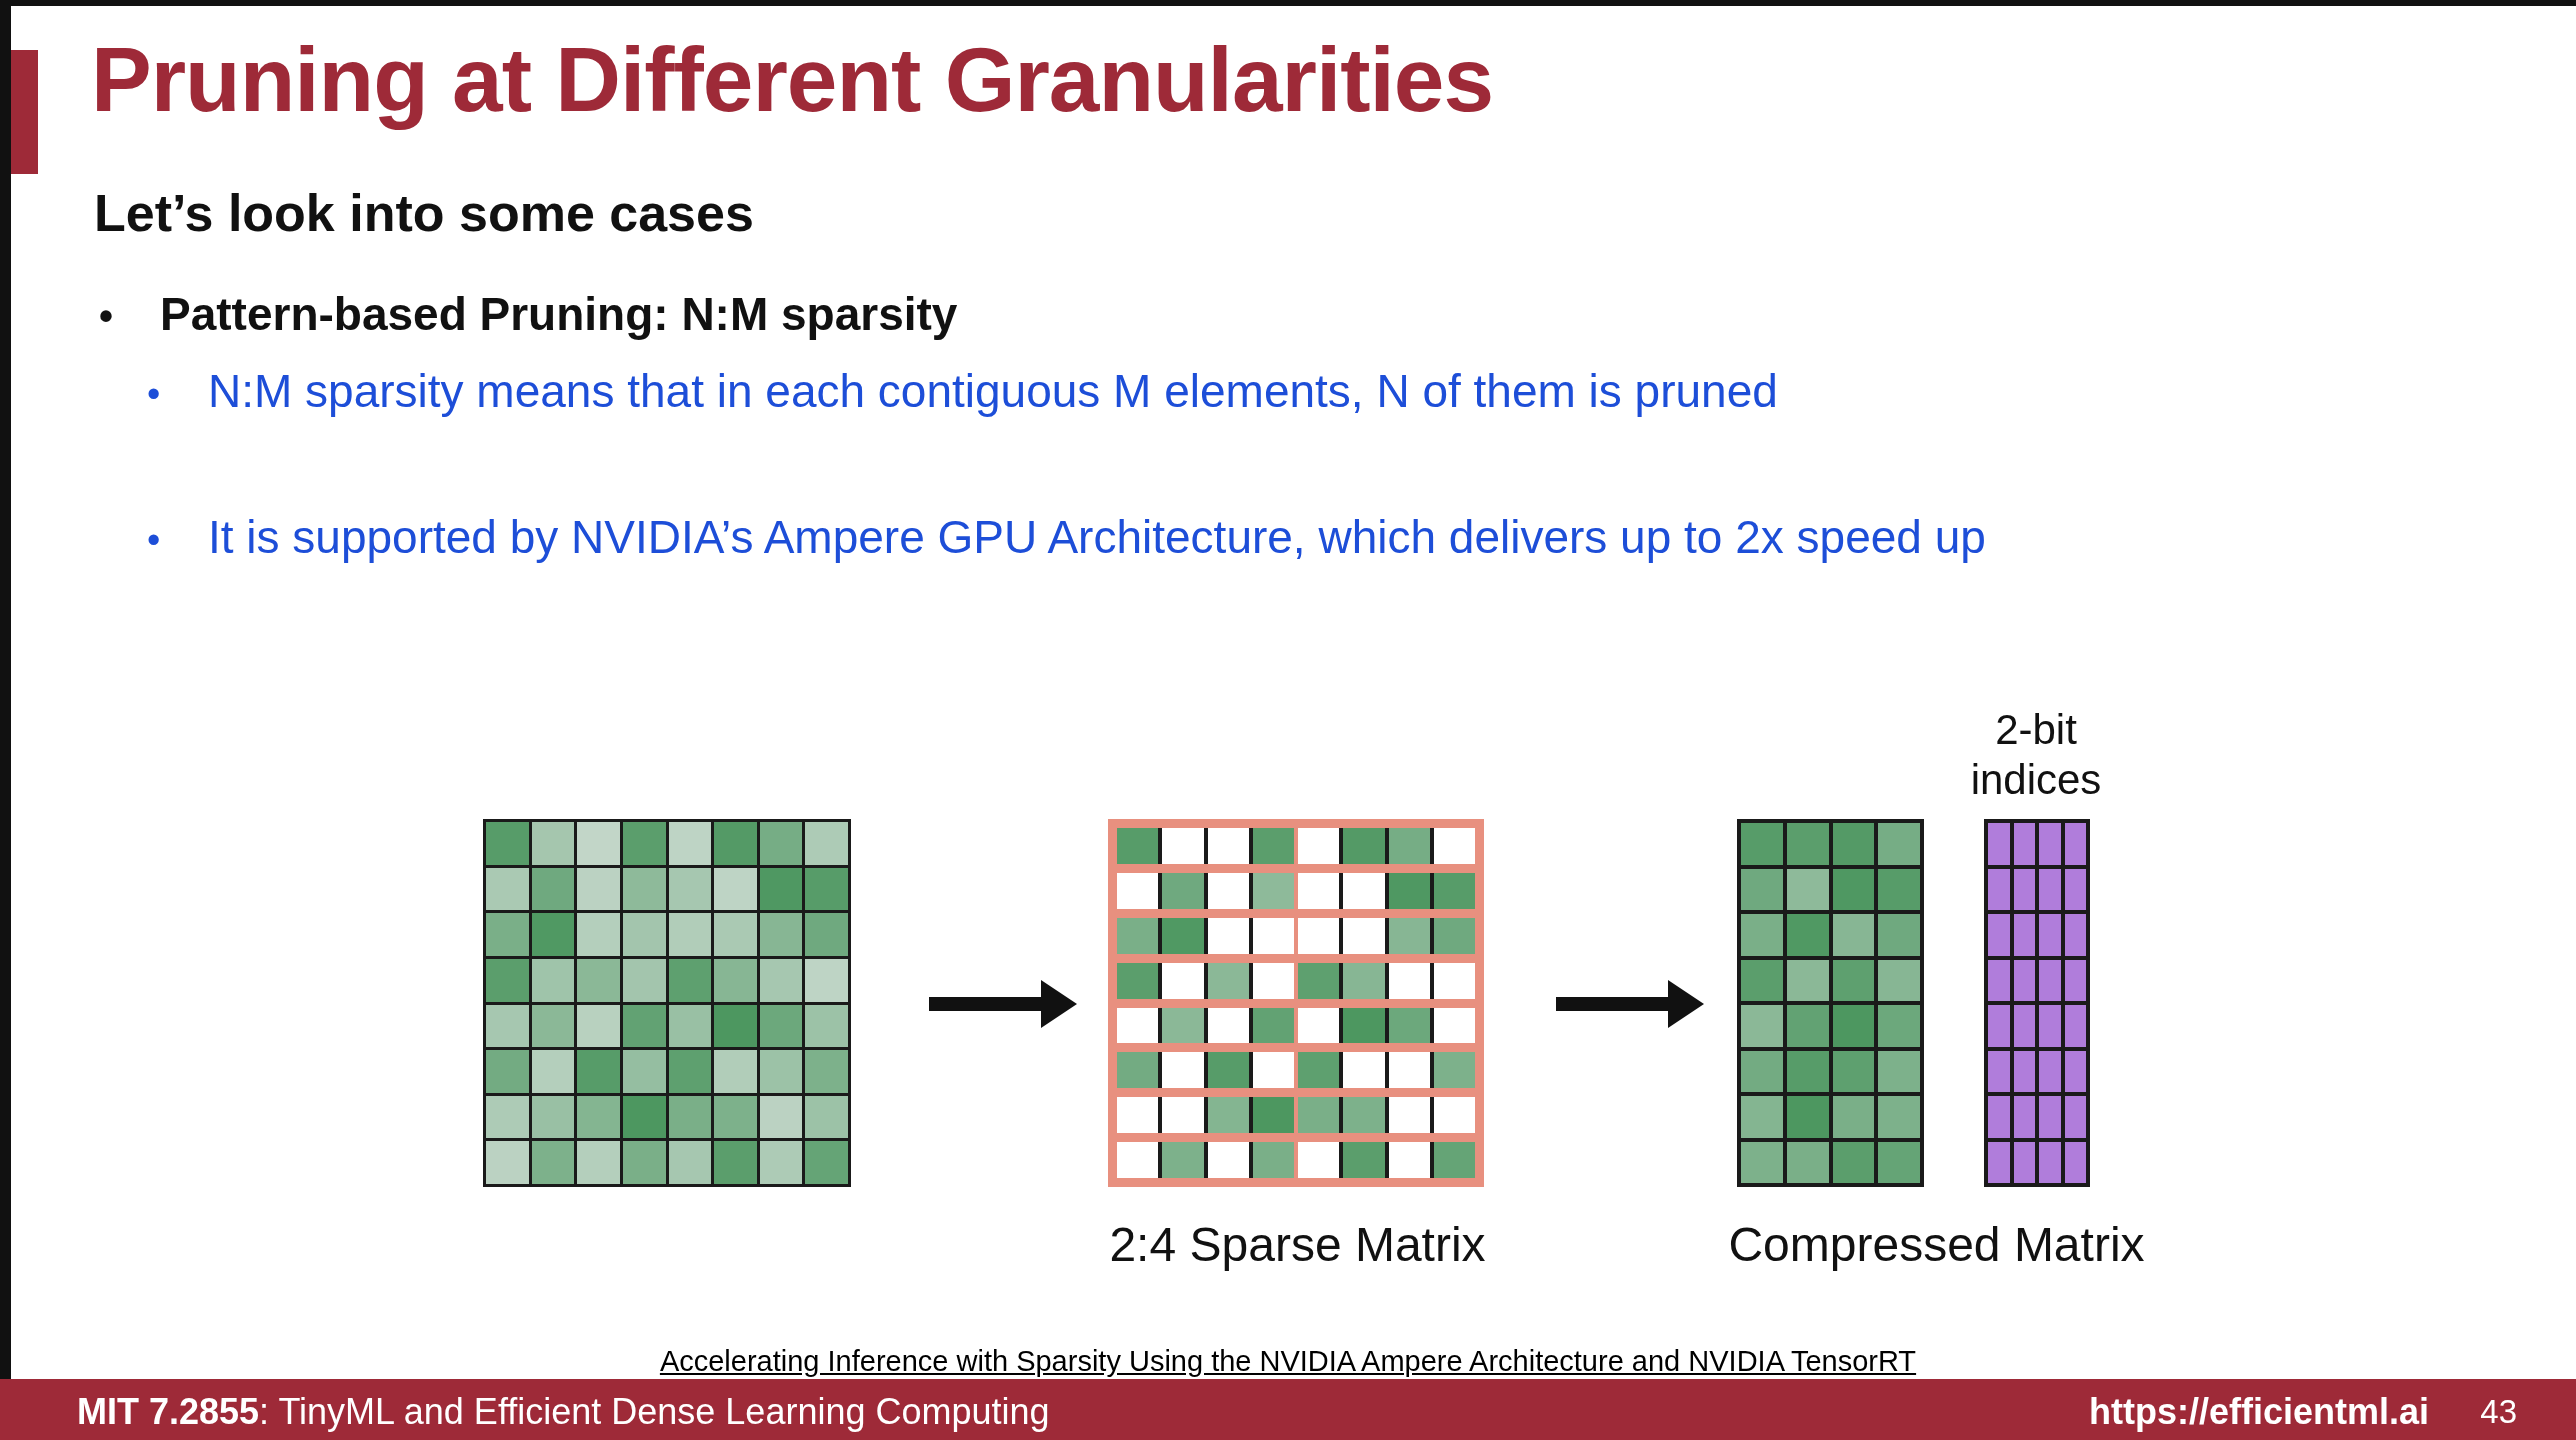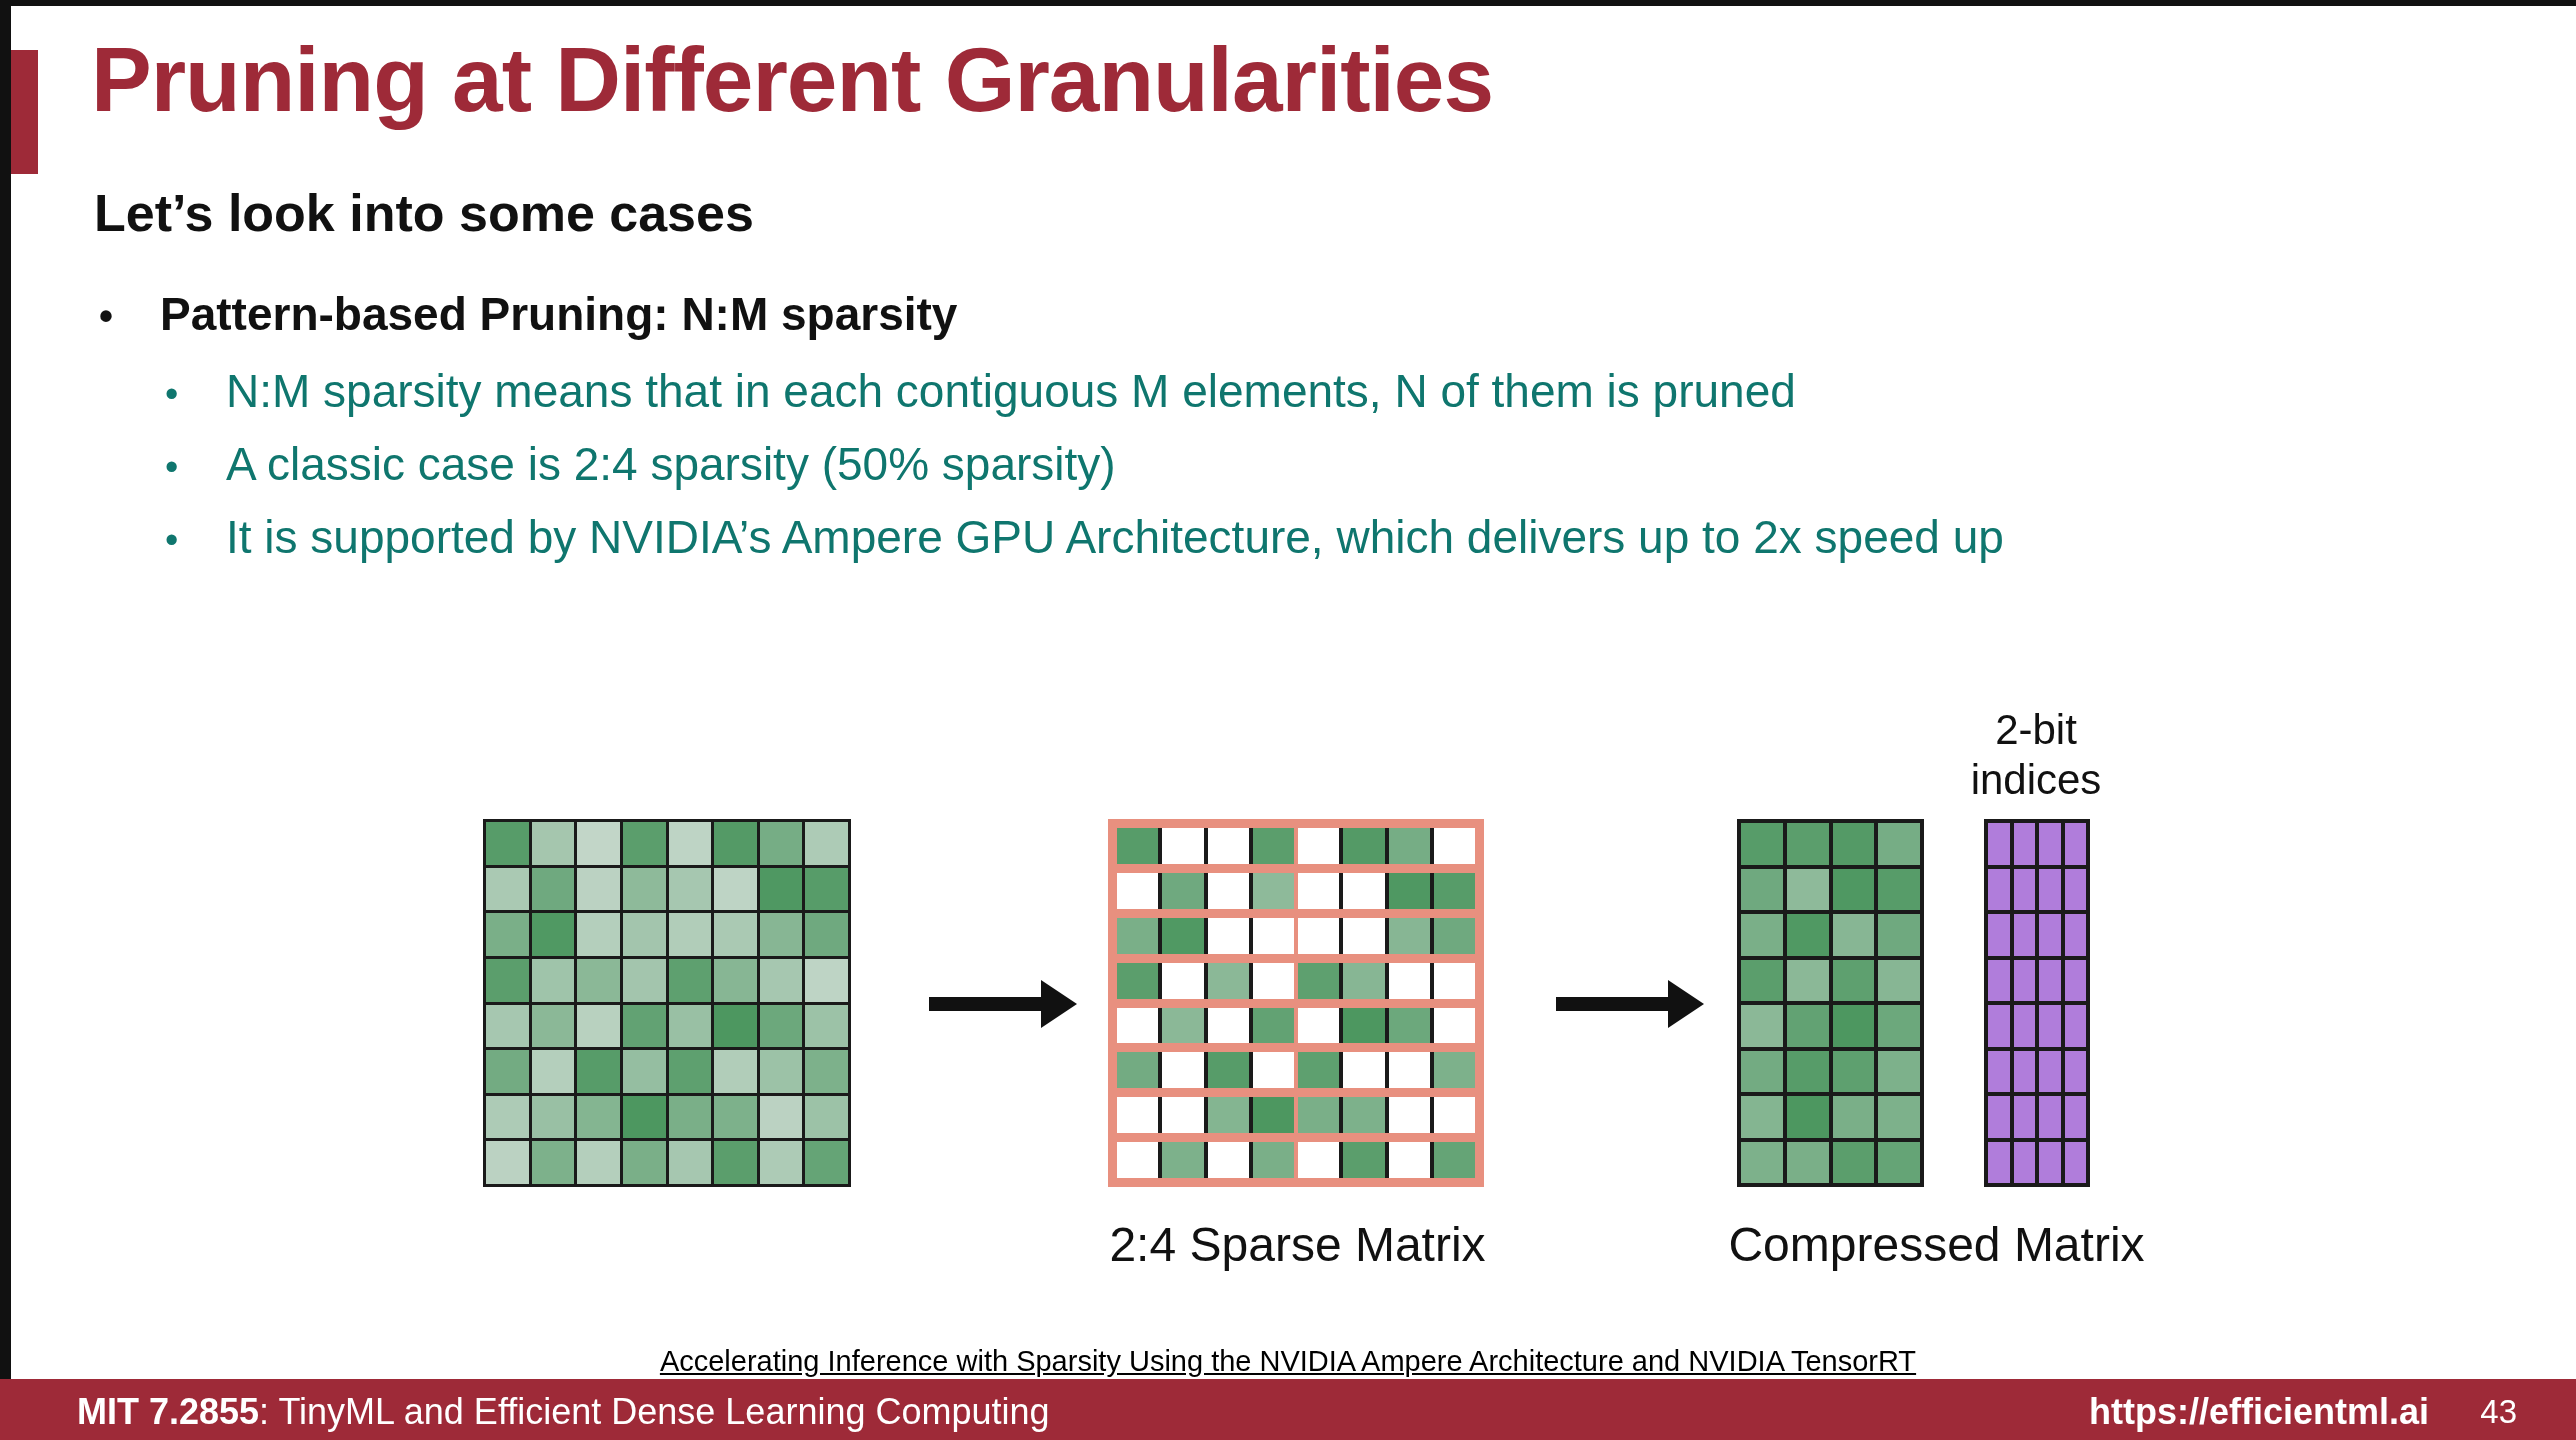--- a/index.html
+++ b/index.html
@@ -67,24 +67,24 @@
     white-space: nowrap;
   }
   .bullet-l1 .dot {
     display: inline-block;
     width: 61px;
     text-align: left;
     font-size: 40px;
   }
   .bullet-l2 {
     position: absolute;
-    left: 165px;
+    left: 147px;
     font-size: 46px;
     font-weight: normal;
-    color: #0f766e;
+    color: #1d4ed8;
     white-space: nowrap;
   }
   .bullet-l2 .dot {
     display: inline-block;
     width: 61px;
     text-align: left;
     font-size: 38px;
   }
 
   
@@ -246,23 +246,20 @@
 
   <div id="title">Pruning at Different Granularities</div>
   <div id="subtitle">Let’s look into some cases</div>
 
   <div class="bullet-l1" style="top:287px">
     <span class="dot">•</span><span>Pattern-based Pruning: N:M sparsity</span>
   </div>
 
   <div class="bullet-l2" style="top:364px">
     <span class="dot">•</span><span>N:M sparsity means that in each contiguous M elements, N of them is pruned</span>
-  </div>
-  <div class="bullet-l2" style="top:437px">
-    <span class="dot">•</span><span>A classic case is 2:4 sparsity (50% sparsity)</span>
   </div>
   <div class="bullet-l2" style="top:510px">
     <span class="dot">•</span><span>It is supported by NVIDIA’s Ampere GPU Architecture, which delivers up to 2x speed up</span>
   </div>
 
   <div id="figure">
     <div class="grid-abs" id="dense-matrix">
         <div class="cell" style="background: rgb(87, 156, 105);"></div>
         <div class="cell" style="background: rgb(165, 198, 174);"></div>
         <div class="cell" style="background: rgb(194, 214, 200);"></div>

